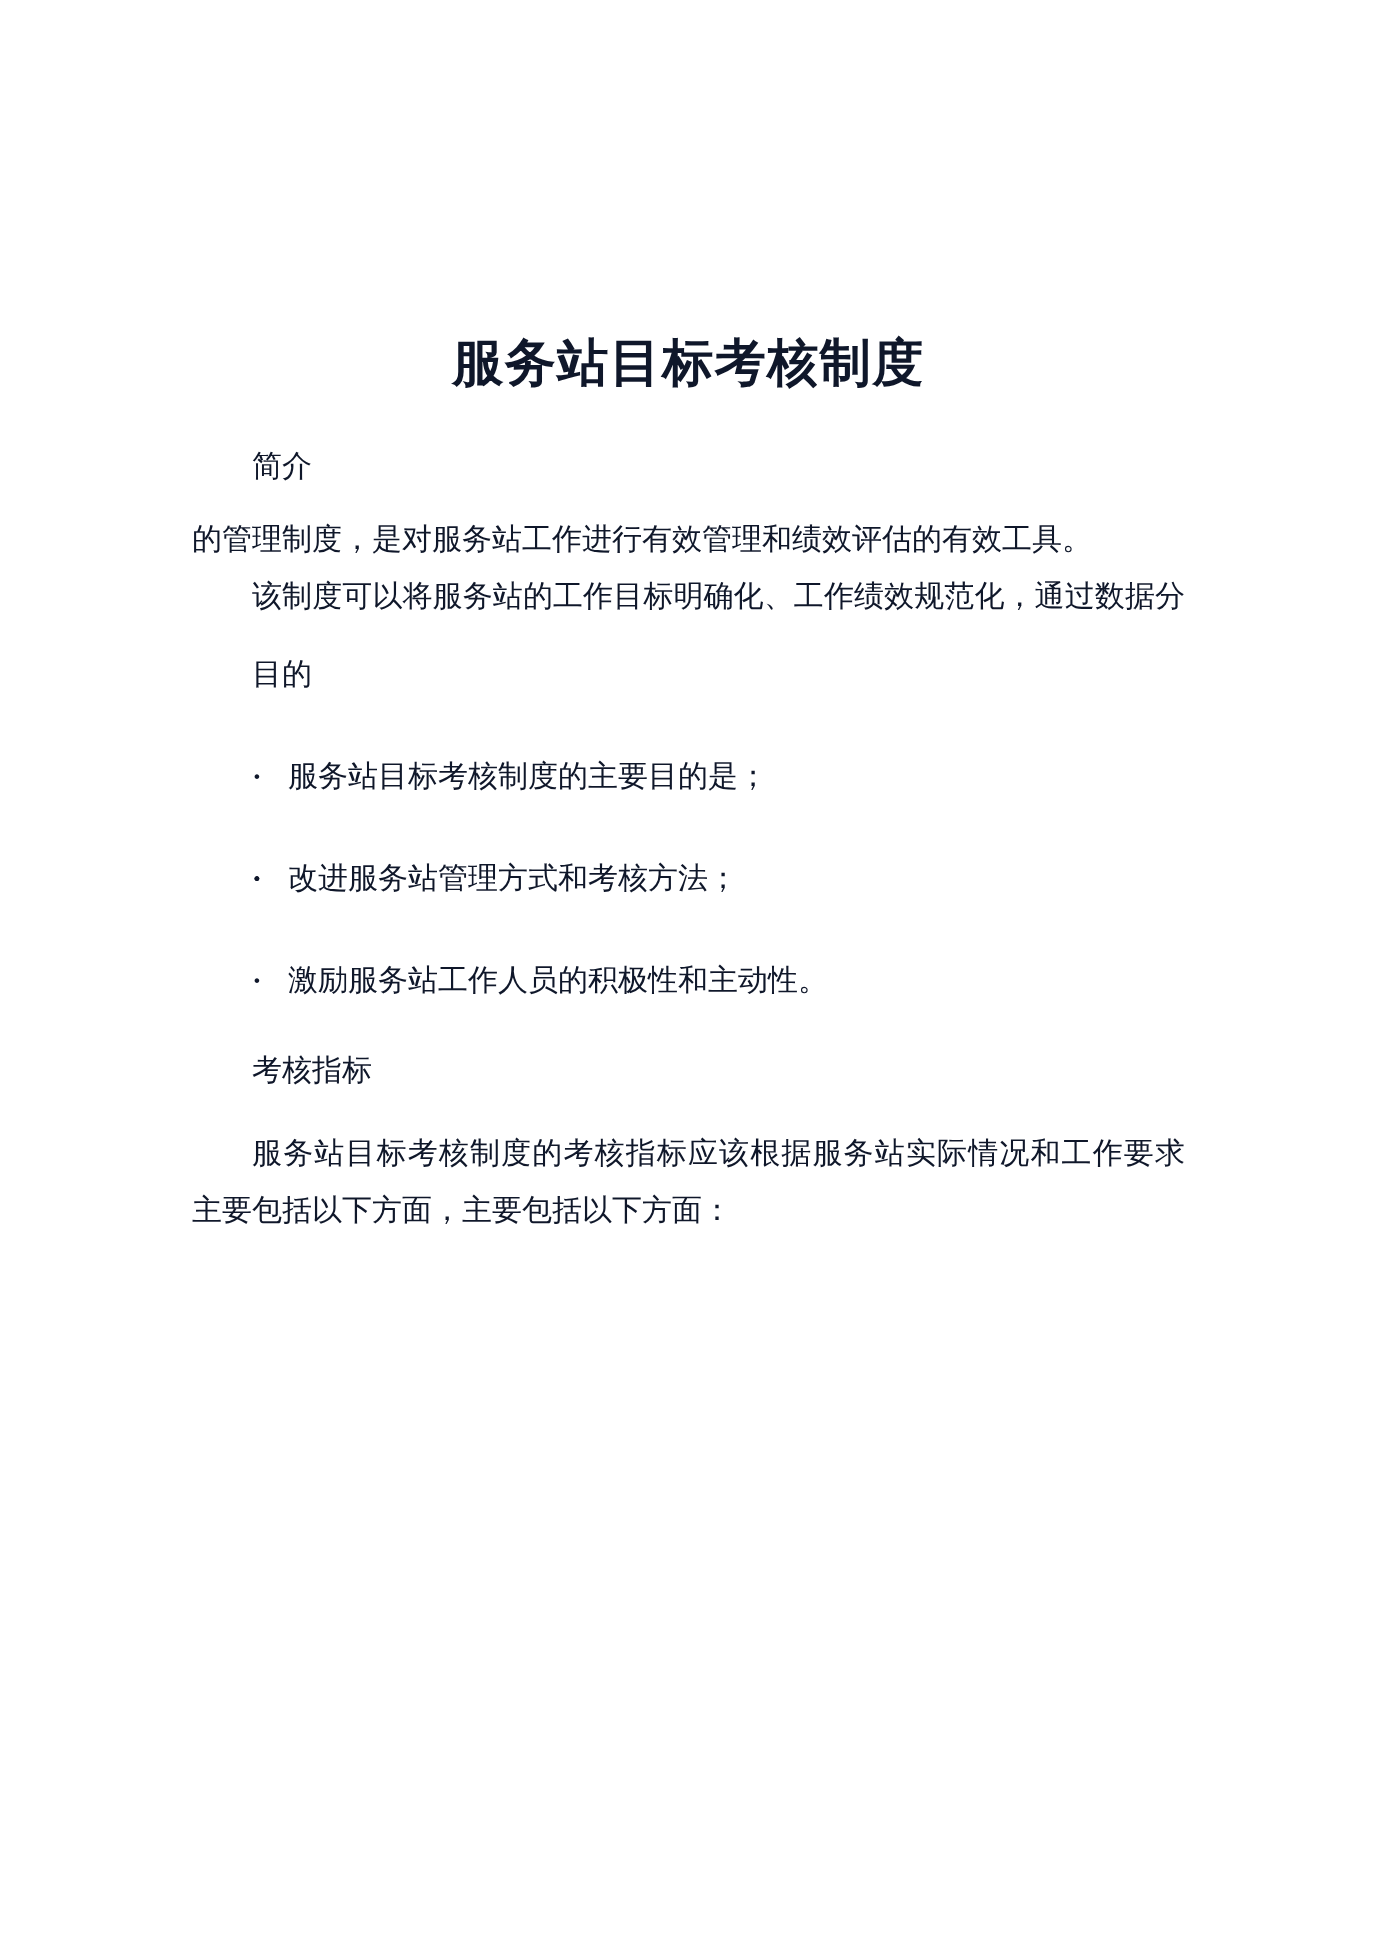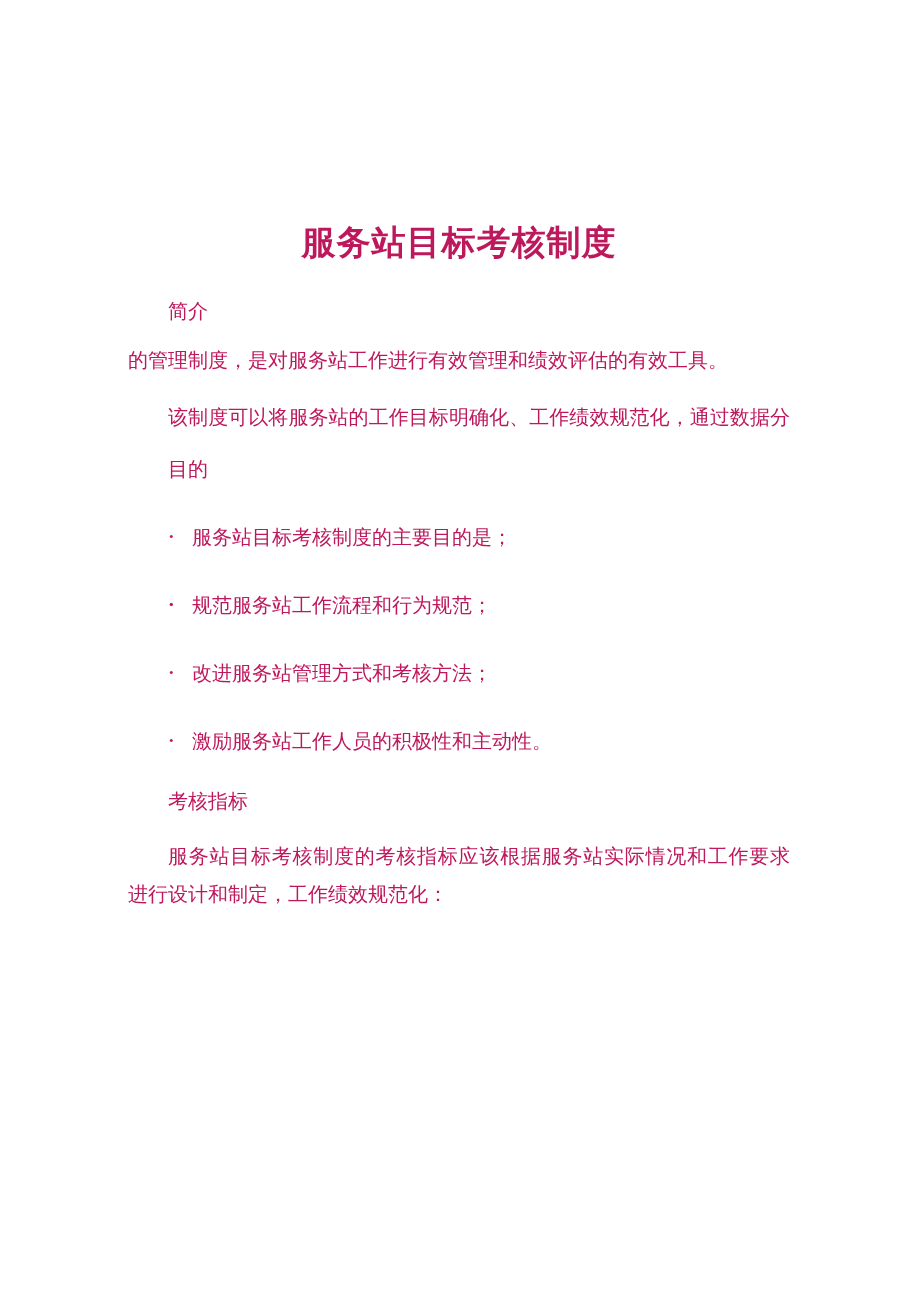--- a/index.html
+++ b/index.html
@@ -2,21 +2,21 @@
 <html><head>
 <meta charset="utf-8">
 <style>
   html, body { margin: 0; padding: 0; background: #ffffff; }
   .page {
     position: relative;
     box-sizing: border-box;
     width: 920px;
     height: 1301px;
     background: #ffffff;
-    color: #be185d;
+    color: #0f172a;
     padding: 220px 130px 0 128px;
     font-family: "Liberation Serif", "DejaVu Serif", serif;
     font-size: 20px;
     overflow: hidden;
   }
   .content { width: 662px; }
   .doc-title {
     font-family: "DejaVu Sans", "Liberation Sans", sans-serif;
     font-weight: 700;
     font-size: 34px;
@@ -35,21 +35,21 @@
   .para { margin: 0; }
   .line { line-height: 38px; white-space: nowrap; }
   .line.indent { text-indent: 2em; }
   .line.fill {
     white-space: normal;
     text-align: justify;
     text-align-last: justify;
   }
   .mt16 { margin-top: 28px; }
   .mt11 { margin-top: 11px; }
-  .mt19 { margin-top: 19px; }
+  .mt19 { }
   .mt14 { margin-top: 14px; }
   .mt17 { margin-top: 17px; }
   ul.bullets {
     list-style: none;
     margin: 30px 0 22px 0;
     padding: 0;
   }
   ul.bullets li {
     position: relative;
     line-height: 38px;
@@ -90,33 +90,32 @@
     <ul class="bullets">
       <li>
         <span class="dot">•</span>
         <span>服务站目标考核制度的主要目的是；</span>
       </li>
       <li>
         <span class="dot">•</span>
       </li>
       <li>
         <span class="dot">•</span>
-        <span>规范服务站工作流程和行为规范；</span>
       </li>
       <li>
         <span class="dot">•</span>
         <span>改进服务站管理方式和考核方法；</span>
       </li>
       <li>
         <span class="dot">•</span>
         <span>激励服务站工作人员的积极性和主动性。</span>
       </li>
     </ul>
 
     <p class="heading">考核指标</p>
 
     <div class="para mt17">
       <div class="line indent fill">服务站目标考核制度的考核指标应该根据服务站实际情况和工作要求</div>
-      <div class="line">进行设计和制定，工作绩效规范化：</div>
+      <div class="line">主要包括以下方面，主要包括以下方面：</div>
     </div>
 
   </div>
 </div>
 
 </body></html>

